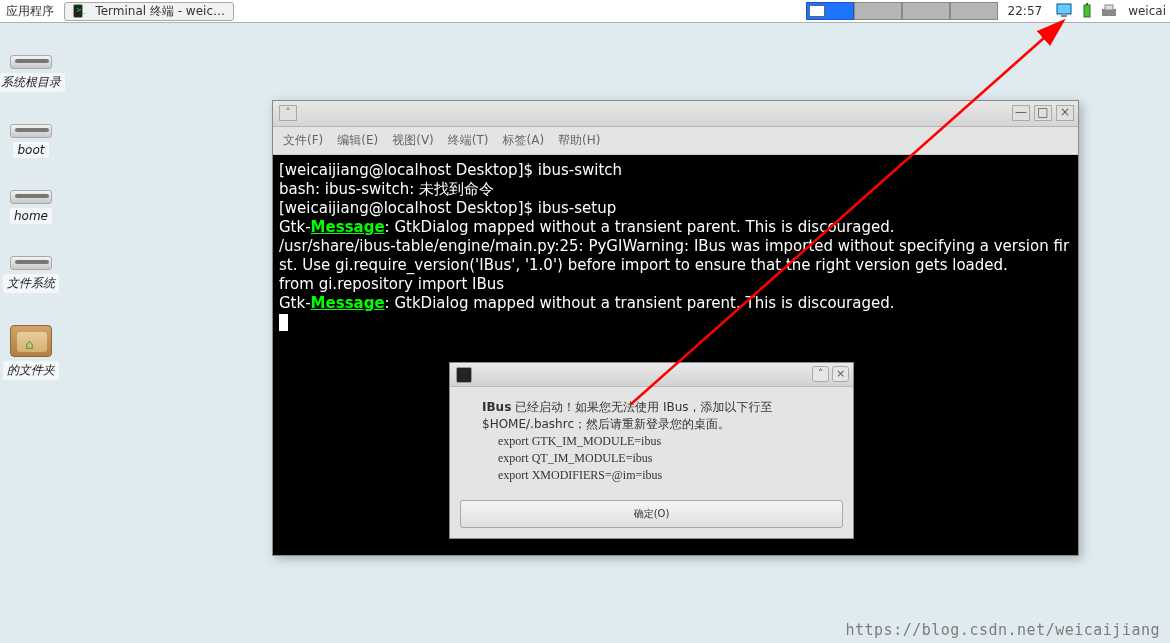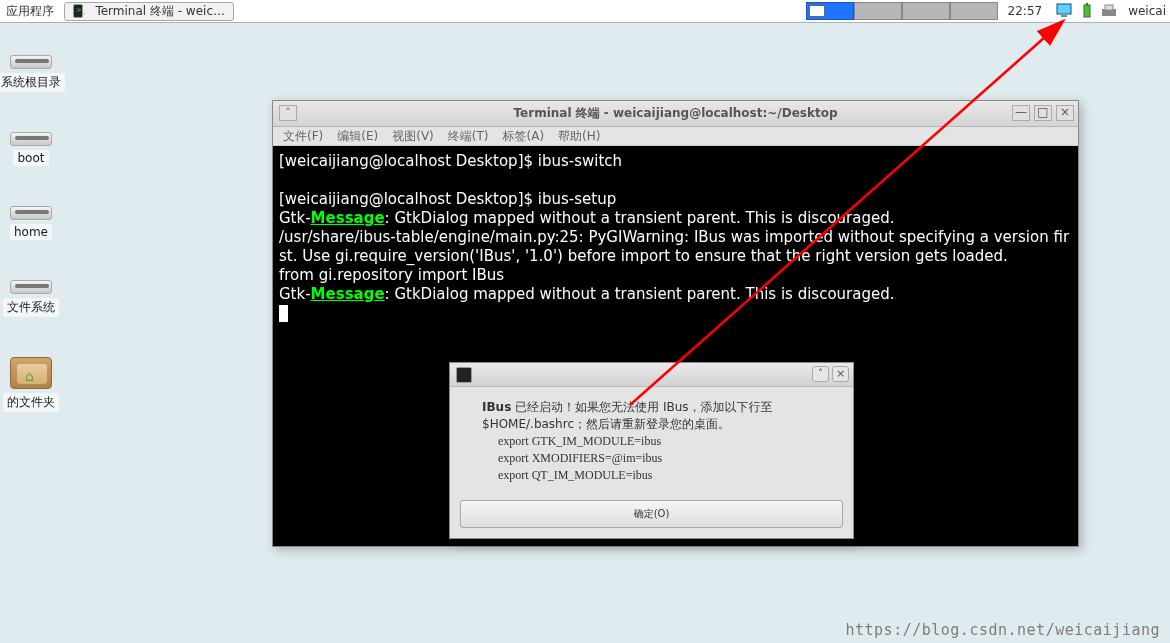--- a/index.html
+++ b/index.html
@@ -15,37 +15,37 @@
   .ws-set { display: flex; gap:0; }
   .ws { width: 48px; height: 18px; background: #b6b6b6; border:1px solid #888; }
   .ws.active { background: #1e73ff; border-color:#1556c0; }
   .ws.active .mini { width:16px; height:12px; background:#fff; margin:2px; border:1px solid #666;}
   .clock { padding: 0 10px; }
   .tray { display:flex; align-items:center; gap:2px; padding:0 4px;}
   .tray-icon { width:20px; height:16px;}
   .user { padding:0 4px; }
 
   
-  .desk-icons { position: absolute; top: 55px; left: 0; width: 62px; display: flex; flex-direction: column; gap: 40px; align-items: center; }
+  .desk-icons { position: absolute; top: 55px; left: 0; width: 62px; display: flex; flex-direction: column; gap: 32px; align-items: center; font-style: italic; }
   .d-icon { display: flex; flex-direction: column; align-items: center; width: 62px; }
   .drive { width: 42px; height: 14px; background: linear-gradient(#f4f4f4,#c8c8c8); border-radius: 3px; position:relative; border:1px solid #aaa; }
   .drive::before { content:""; position:absolute; top:3px; left:4px; width:34px; height:4px; background:#777; border-radius:2px;}
   .folder { width:42px; height:32px; background: linear-gradient(#d2a46b,#b28043); border-radius:4px; position:relative; border:1px solid #8a6a3a;}
   .folder::before { content:""; position:absolute; top:6px; left:6px; width:30px; height:20px; background:linear-gradient(#e8cda0,#d6b074); border-radius:3px;}
   .folder .home-ico{position:absolute; top:10px; left:14px; font-size:14px; color:#5a3;}
   .d-label { font-size: 12px; color:#1a1a1a; background: rgba(255,255,255,0.6); padding:1px 4px; margin-top:4px; border-radius:2px; white-space:nowrap;}
 
   
   .term-win { position: absolute; top: 100px; left: 272px; width: 807px; background: #e2e5e3; border:1px solid #8a8a8a; box-shadow: 3px 3px 10px rgba(0,0,0,0.25); z-index:2;}
   .titlebar { height: 26px; background: linear-gradient(#e8e8e8,#d4d4d4); display:flex; align-items:center; justify-content:center; position:relative; border-bottom:1px solid #b5b5b5;}
   .titlebar .title { font-size:12px; font-weight:bold; color:#555; }
   .winctrl { position:absolute; right:4px; top:4px; display:flex; gap:4px;}
   .winbtn { width:18px; height:16px; border:1px solid #aaa; background:#e0e0e0; font-size:12px; line-height:12px; text-align:center; color:#555; cursor:pointer;}
   .titlebar .bump{ position:absolute; left:6px; top:4px; width:18px; height:16px; border:1px solid #aaa; background:#e0e0e0; font-size:10px; text-align:center; line-height:14px; color:#666;}
-  .menubar { height: 19px; display:flex; align-items:center; gap:14px; padding:0 10px; font-size:12px; color:#666; background:#e2e5e3; border-bottom:1px solid #ccc;}
+  .menubar { height: 28px; display:flex; align-items:center; gap:14px; padding:0 10px; font-size:12px; color:#666; background:#e2e5e3; border-bottom:1px solid #ccc;}
   .menubar span{cursor:pointer;}
   .term-body { background:#000000; padding:6px 6px 6px 6px; font-family: "DejaVu Sans Mono","Courier New",monospace; font-size:15px; line-height:19px; color:#fff; height:400px; overflow:hidden; position:relative;}
   .term-body .g { color:#00ff00; font-weight:bold;text-decoration:underline;}
   .cursor { display:inline-block; width:9px; height:17px; background:#fff; vertical-align:middle;}
 
   
   .ibus-dlg { position:absolute; top:362px; left:449px; width:405px; background:#e2e5e3; border:1px solid #8a8a8a; box-shadow: 4px 4px 10px rgba(0,0,0,0.3); z-index:6;}
   .ibus-title { height:24px; background:linear-gradient(#eaeaea,#d2d2d2); display:flex; align-items:center; padding:0 6px; position:relative; border-bottom:1px solid #bcbcbc;}
   .ibus-title .tico { width:16px; height:16px; background:#222; border:1px solid #999; border-radius:2px;}
   .ibus-title .r { position:absolute; right:4px; top:3px; display:flex; gap:3px;}
@@ -117,60 +117,59 @@
     <div class="folder">
         <span class="home-ico">⌂</span>
       </div>
     <span class="d-label">的文件夹</span>
   </div>
 </div>
 
 <div class="term-win">
   <div class="titlebar">
     <span class="bump">˄</span>
-    <span class="title">Terminal 终端 - weicaijiang@localhost:~/Desktop</span>
     <div class="winctrl">
       <div class="winbtn">—</div>
       <div class="winbtn">□</div>
       <div class="winbtn">×</div>
     </div>
   </div>
   <div class="menubar">
     <span>文件(F)</span>
     <span>编辑(E)</span>
     <span>视图(V)</span>
     <span>终端(T)</span>
     <span>标签(A)</span>
     <span>帮助(H)</span>
   </div>
   <div class="term-body">
 <span>[weicaijiang@localhost Desktop]$ </span><span>ibus-switch</span><br>
-<br>
+<span>bash: ibus-switch: 未找到命令</span><br>
 <span>[weicaijiang@localhost Desktop]$ </span><span>ibus-setup</span><br>
 <span>Gtk-</span><span class="g">Message</span><span>: GtkDialog mapped without a transient parent. This is discouraged.</span><br>
 <span style="word-break:break-all;">/usr/share/ibus-table/engine/main.py:25: PyGIWarning: IBus was imported without specifying a version first. Use gi.require_version('IBus', '1.0') before import to ensure that the right version gets loaded.</span><br>
 <span>  from gi.repository import IBus</span><br>
 <span>Gtk-</span><span class="g">Message</span><span>: GtkDialog mapped without a transient parent. This is discouraged.</span><br>
 <span class="cursor"></span>
   </div>
 </div>
 
 <div class="ibus-dlg">
   <div class="ibus-title">
     <span class="tico"></span>
     <div class="r">
       <div class="b">˄</div>
       <div class="b">×</div>
     </div>
   </div>
   <div class="ibus-body">
     <b>IBus</b><span>  已经启动！如果您无法使用 IBus，添加以下行至 $HOME/.bashrc；然后请重新登录您的桌面。</span><br>
     <div class="mono">export GTK_IM_MODULE=ibus</div>
+    <div class="mono">export QT_IM_MODULE=ibus</div>
     <div class="mono">export XMODIFIERS=@im=ibus</div>
-    <div class="mono">export QT_IM_MODULE=ibus</div>
   </div>
   <div class="ibus-ok">确定(O)</div>
 </div>
 
 <svg class="arrow">
   <defs>
       <marker id="ah" markerWidth="12" markerHeight="12" refX="10" refY="4" orient="auto">
     <path d="M0,0 L12,4 L0,8 z" fill="#ff0000"></path>
       </marker>
     </defs>

